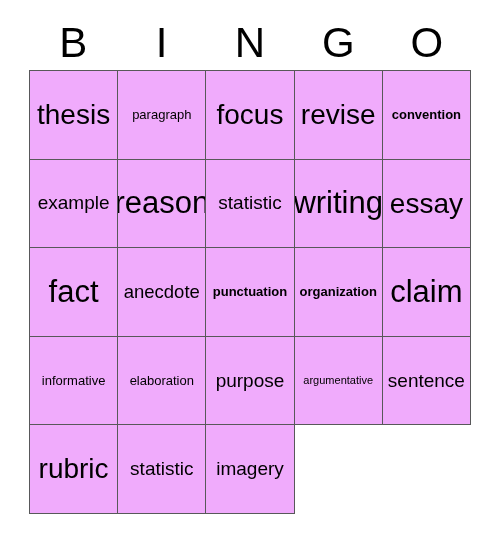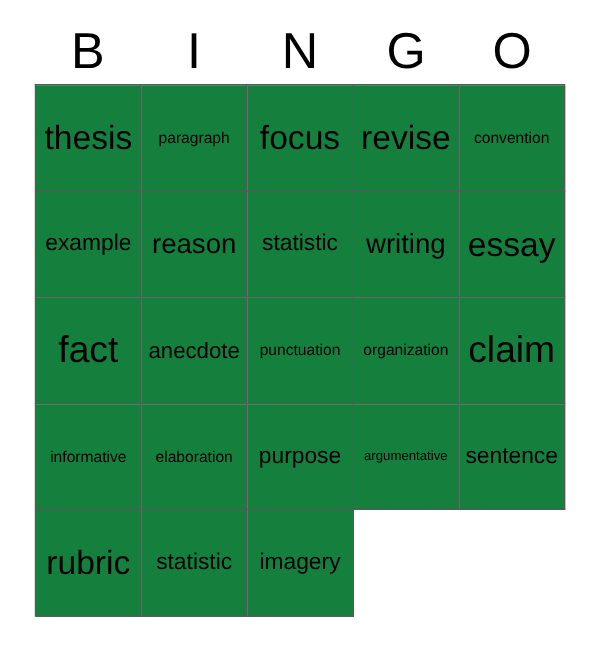--- a/index.html
+++ b/index.html
@@ -57,37 +57,37 @@
     background: #ffffff;
   }
   .cell {
     box-sizing: border-box;
     border-right: 1px solid #58585a;
     border-bottom: 1px solid #58585a;
     display: flex;
     align-items: center;
     justify-content: center;
     overflow: hidden;
-    background: #15803d;
+    background: #f0abfc;
   }
   .cell-text {
     display: block;
     text-align: center;
     line-height: 1.05;
     color: #000000;
     white-space: nowrap;
     padding: 0 2px;
   }
   
   .fs-xxl { font-size: 31px; }
   .fs-xl  { font-size: 28px; }
-  .fs-lg  { font-size: 23px; }
+  .fs-lg  { font-size: 31px; }
   .fs-md  { font-size: 19px; }
   .fs-sm  { font-size: 13px; }
-  .fs-xs  { font-size: 13px; }
+  .fs-xs  { font-size: 13px; font-weight: bold; }
   .fs-xxs { font-size: 11px; }
 </style>
 </head>
 <body>
 
 <div id="card">
 
   <div id="header-row">
     <div class="header-cell">B</div>
     <div class="header-cell">I</div>

